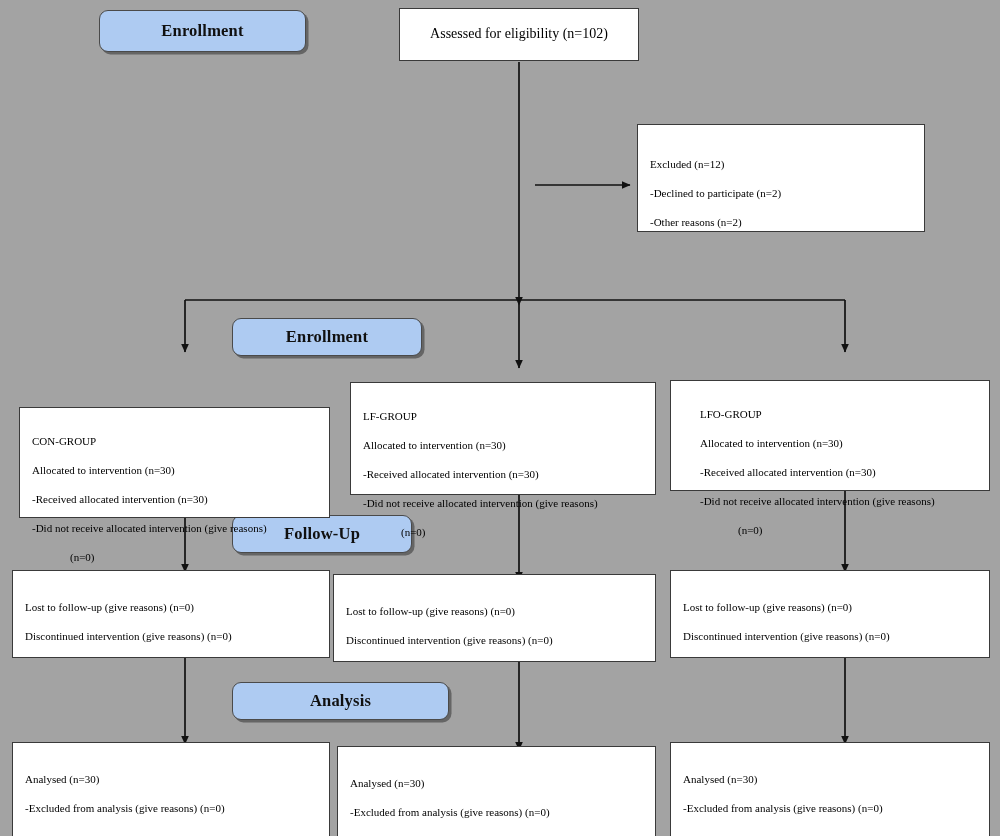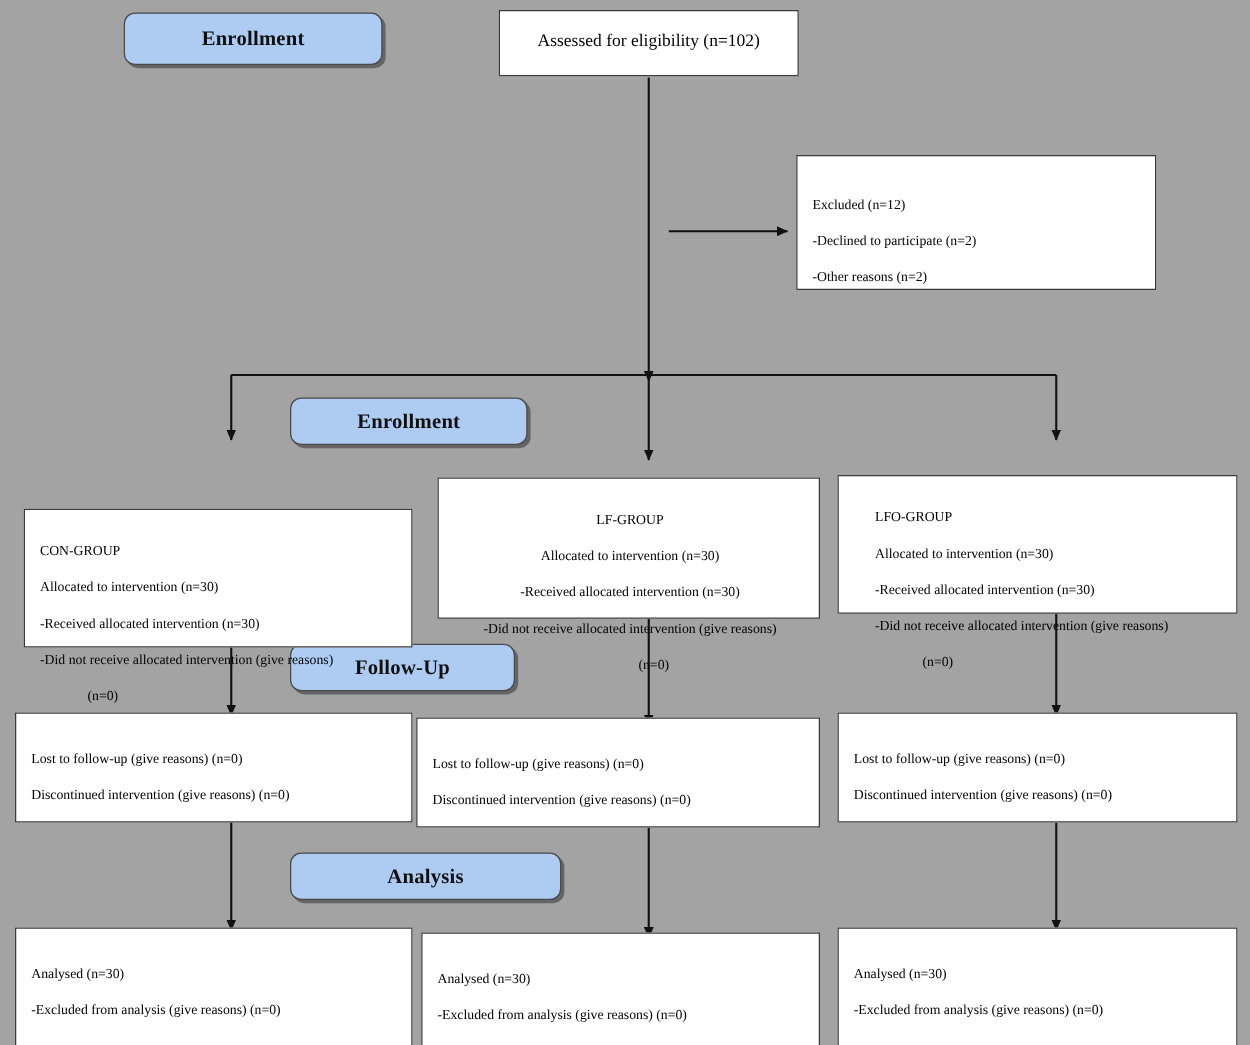--- a/index.html
+++ b/index.html
@@ -116,21 +116,21 @@
 
 
   <div class="box" style="left:19px; top:380px; width:311px; height:111px;margin-top:27px;">
     <span class="ln">CON-GROUP</span>
     <span class="ln">Allocated to intervention (n=30)</span>
     <span class="ln">-Received allocated intervention (n=30)</span>
     <span class="ln">-Did not receive allocated intervention (give reasons)</span>
     <span class="ln indent">(n=0)</span>
   </div>
 
-  <div class="box" style="left:350px; top:382px; width:306px; height:113px;text-align:center;">
+  <div class="box" style="left:350px; top:382px; width:306px; height:113px;">
     <span class="ln">LF-GROUP</span>
     <span class="ln">Allocated to intervention (n=30)</span>
     <span class="ln">-Received allocated intervention (n=30)</span>
     <span class="ln">-Did not receive allocated intervention (give reasons)</span>
     <span class="ln indent">(n=0)</span>
   </div>
 
   <div class="box" style="left:670px; top:380px; width:320px; height:111px;padding-left:29px;">
     <span class="ln">LFO-GROUP</span>
     <span class="ln">Allocated to intervention (n=30)</span>

